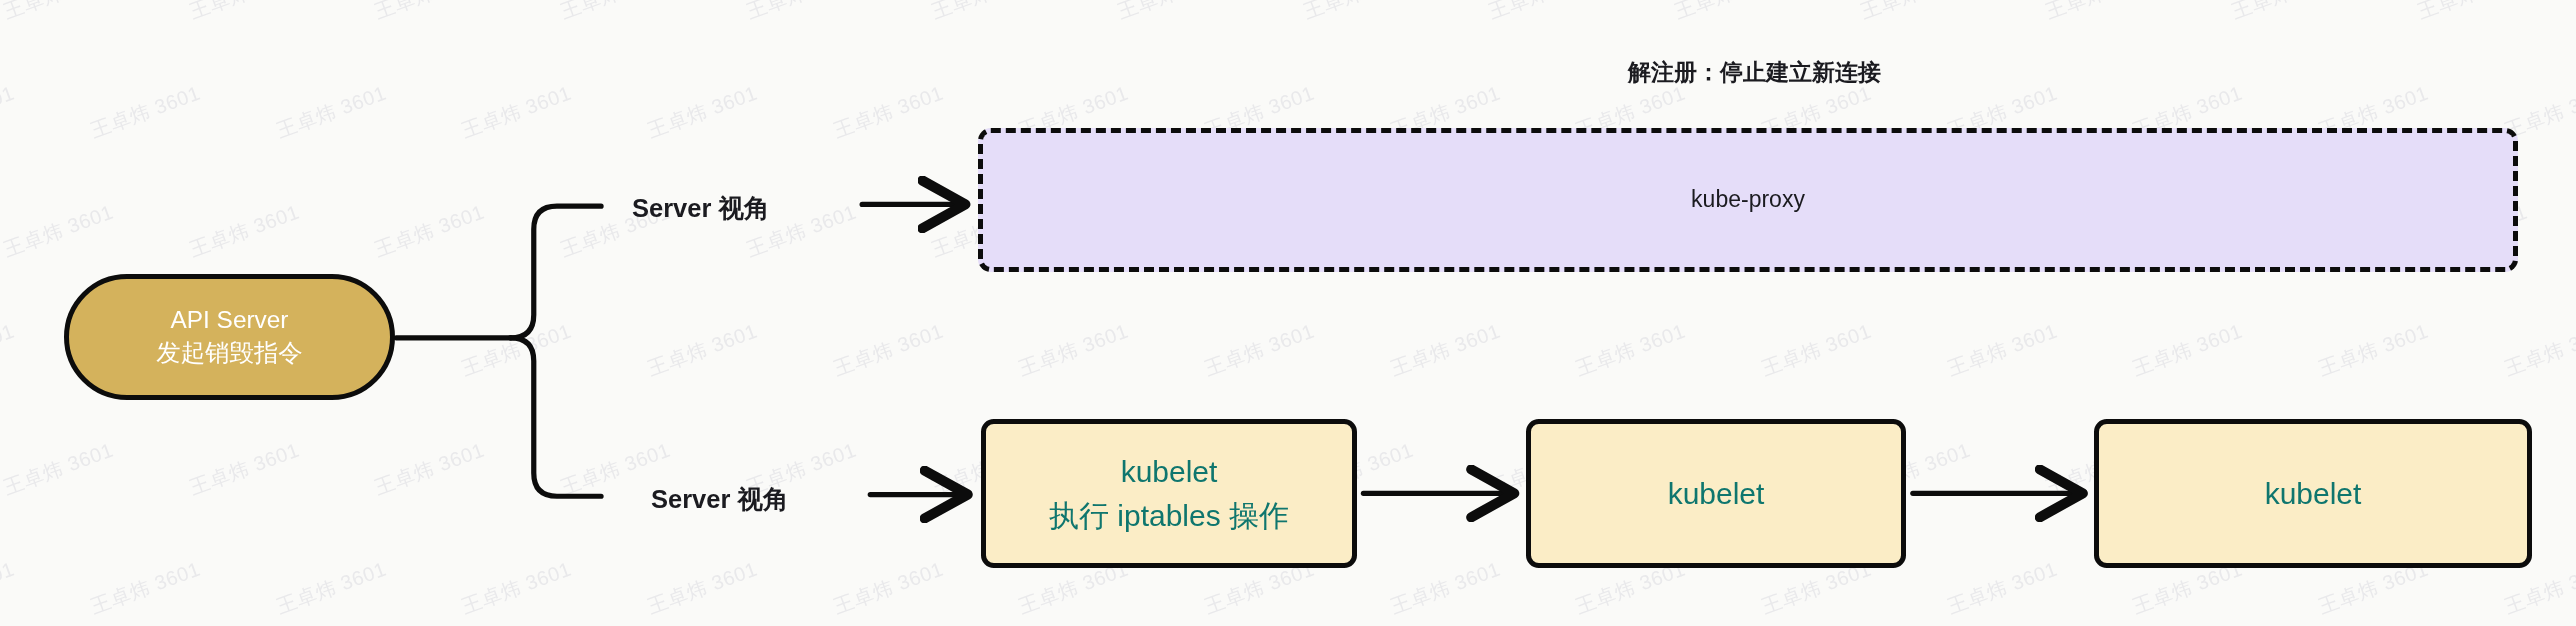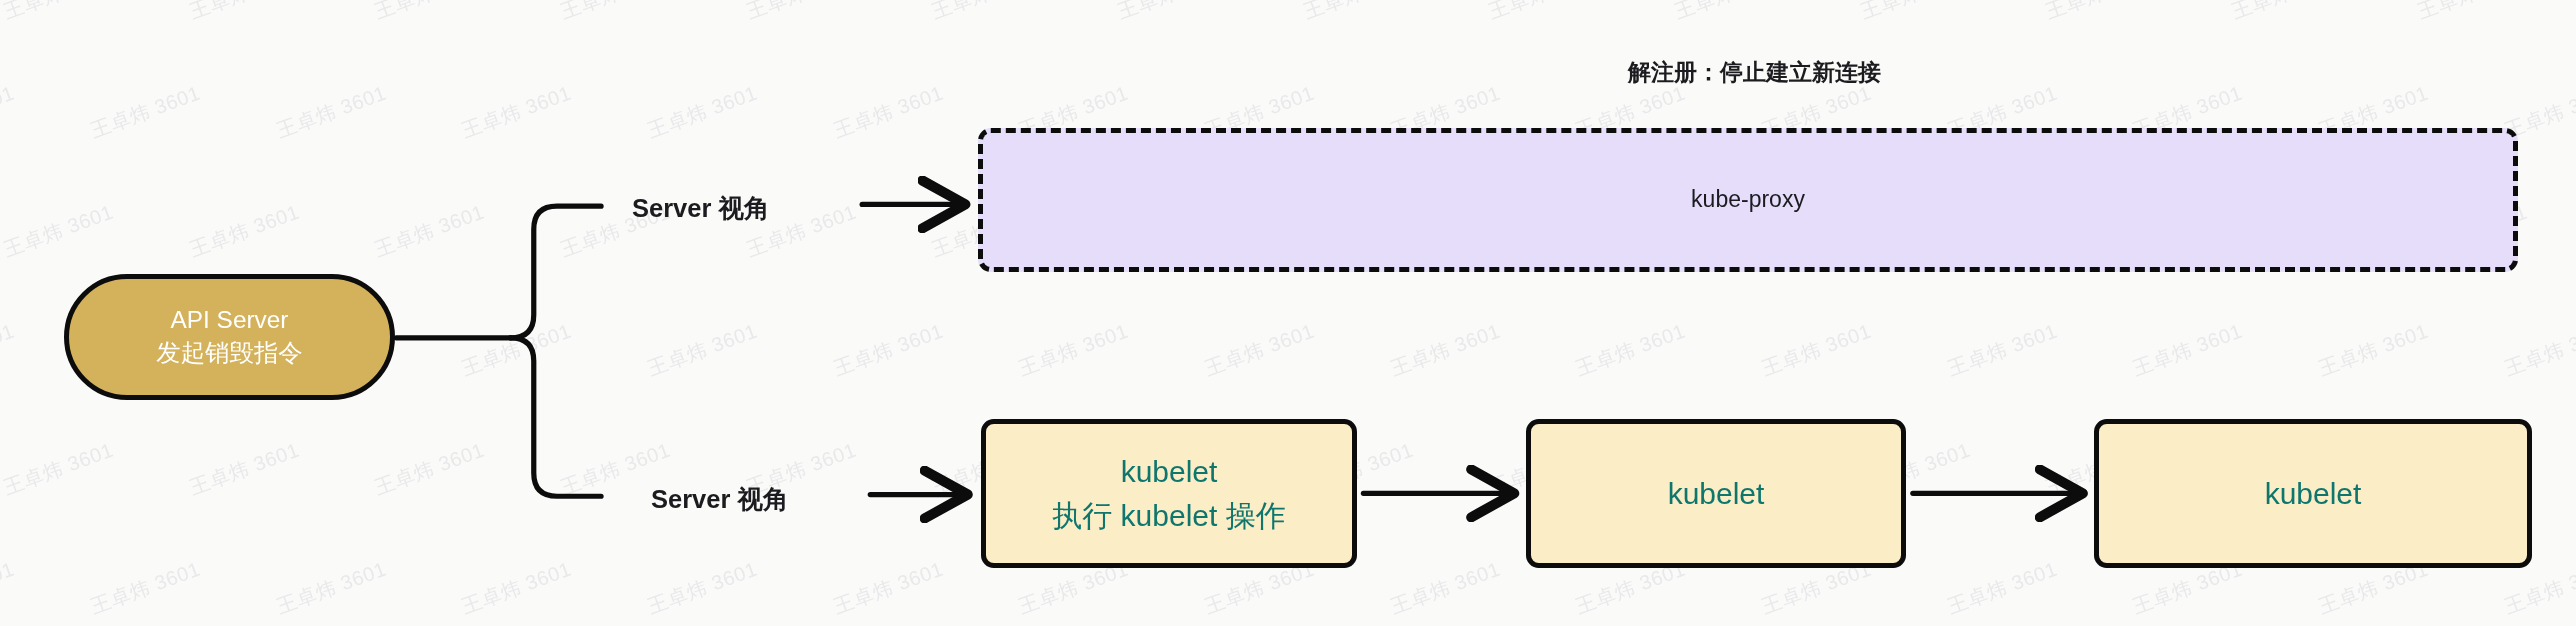--- a/index.html
+++ b/index.html
@@ -218,21 +218,21 @@
     <div class="branch-label" id="server-branch-label">Server 视角</div>
 
     <div id="deregister-title">解注册：停止建立新连接</div>
 
     <div class="node" id="kube-proxy-node">
       <div class="l1">kube-proxy</div>
     </div>
 
     <div class="node kubelet-node" id="kubelet-node-1">
       <div class="l1">kubelet</div>
-      <div class="l2">执行 kubelet 操作</div>
+      <div class="l2">执行 iptables 操作</div>
     </div>
 
     <div class="node kubelet-node" id="kubelet-node-2">
       <div class="l1">kubelet</div>
     </div>
 
     <div class="node kubelet-node" id="kubelet-node-3">
       <div class="l1">kubelet</div>
     </div>
 

